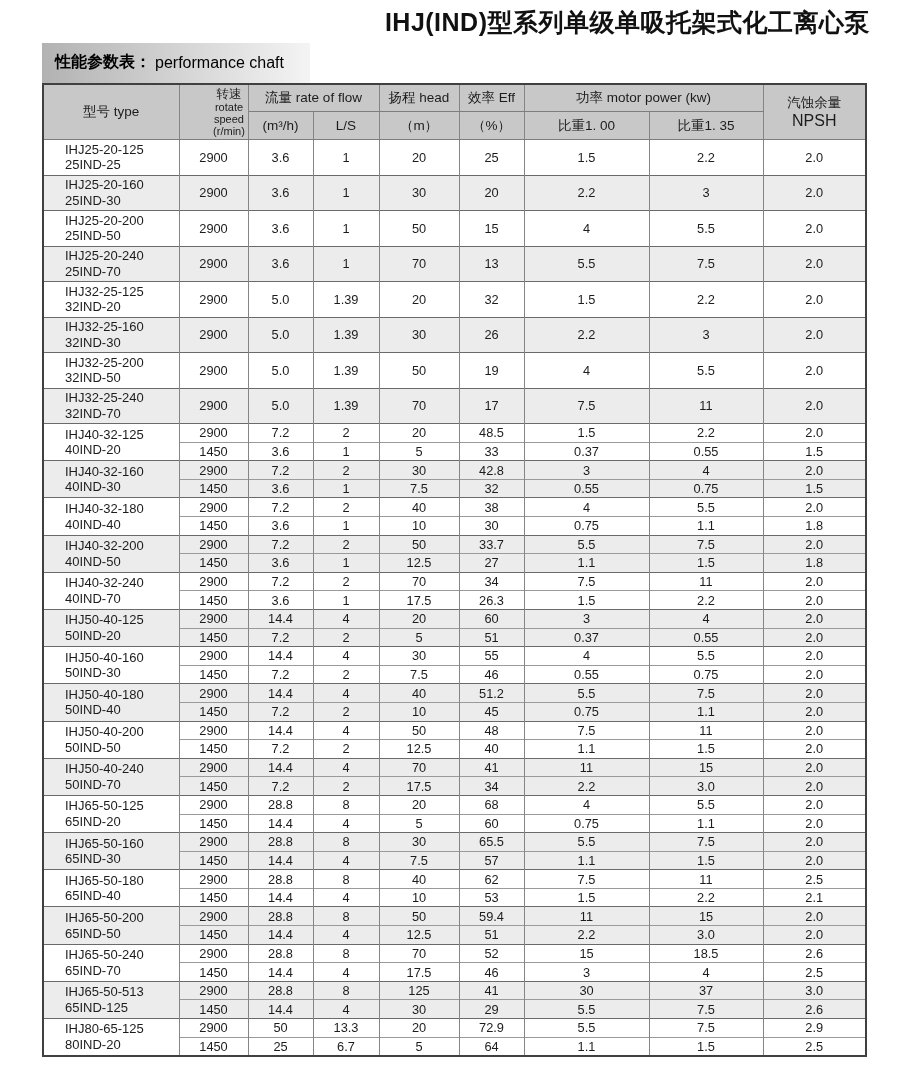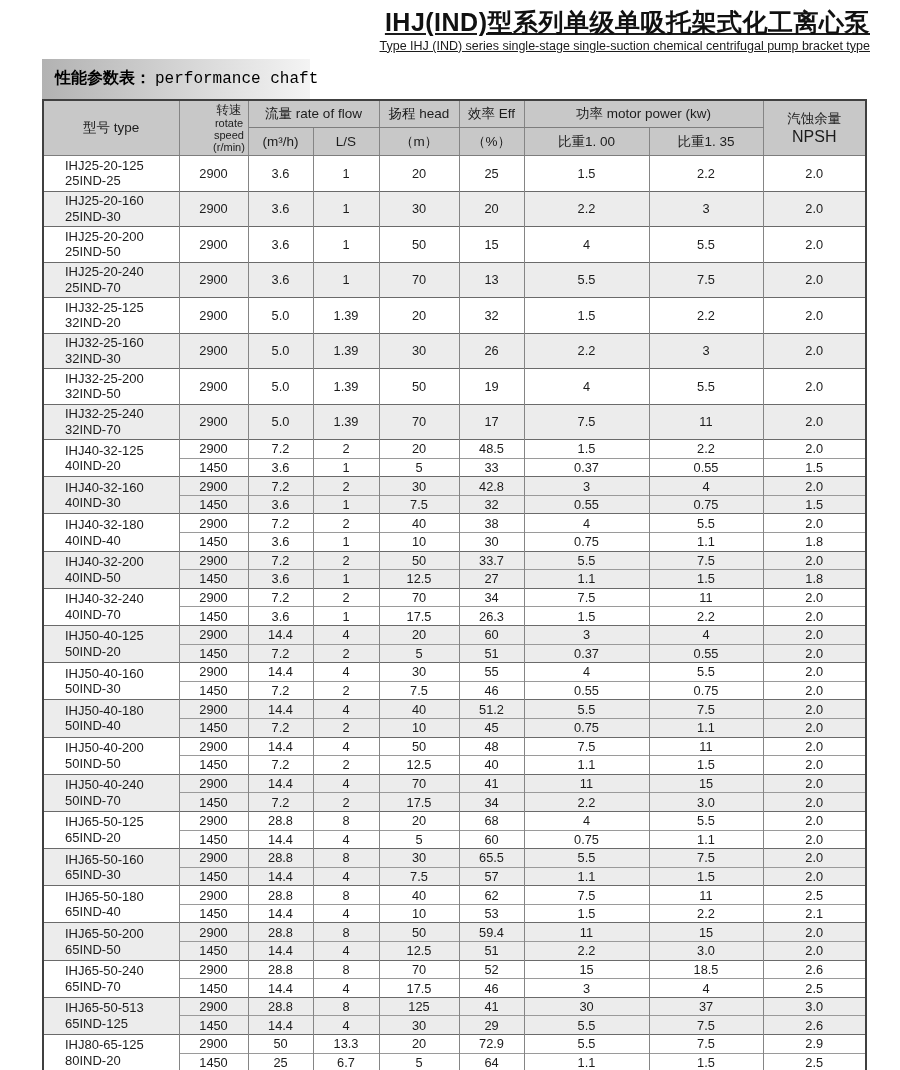--- a/index.html
+++ b/index.html
@@ -10,34 +10,34 @@
     --border-light:#9a9a9a;
     --ink:#1c1c1c;
   }
   *{box-sizing:border-box;}
   html,body{margin:0;padding:0;}
   body{
     width:900px;height:1070px;background:#fff;color:var(--ink);
     font-family:"Liberation Sans","DejaVu Sans",sans-serif;
     overflow:hidden;
   }
-  .title-block{ text-align:right; padding:8px 30px 0 10px;text-decoration:underline; }
+  .title-block{ text-align:right; padding:8px 30px 0 10px; }
   .page-title{
     margin:0; font-size:25px; font-weight:bold; line-height:1.15; color:#111;
     letter-spacing:0.5px;
   }
   .page-subtitle{ font-size:12.5px; margin-top:2px; color:#1a1a1a; }
   .section-bar{
     margin:6px 0 0 42px; width:268px; height:40px;
     background:linear-gradient(to right,#b2b2b2,#f4f4f4);
     display:flex; align-items:center; padding-left:13px;
     font-size:16px; color:#000; white-space:nowrap;
   }
   .section-bar .zh{ font-weight:600; }
-  .section-bar .en{ margin-left:4px;font-family:Liberation Mono, monospace; }
+  .section-bar .en{ margin-left:4px; }
   table.perf{
     margin:0 0 0 42px; width:823px; table-layout:fixed;
     border-collapse:collapse; border:2px solid var(--border-dark);
     font-size:13px; color:var(--ink);
   }
   th,td{
     border-left:1px solid #858585; border-right:1px solid #858585;
     text-align:center; vertical-align:middle; padding:0 2px;
   }
   thead th{
@@ -57,21 +57,20 @@
   }
   tr.shaded td{ background:var(--row-shade); }
   tr.gstart td{ border-top:1.6px solid var(--border-mid); }
   tr.gsub td{ border-top:1px solid var(--border-light); }
 </style>
 </head>
 <body>
 
 <div class="title-block">
   <h1 class="page-title">IHJ(IND)型系列单级单吸托架式化工离心泵</h1>
-  <div class="page-subtitle">Type IHJ (IND) series single-stage single-suction chemical centrifugal pump bracket type</div>
 </div>
 
 <div class="section-bar">
   <span class="zh">性能参数表：</span>
   <span class="en">performance chaft</span>
 </div>
 
 <table class="perf">
   <colgroup>
     <col style="width:136px">

